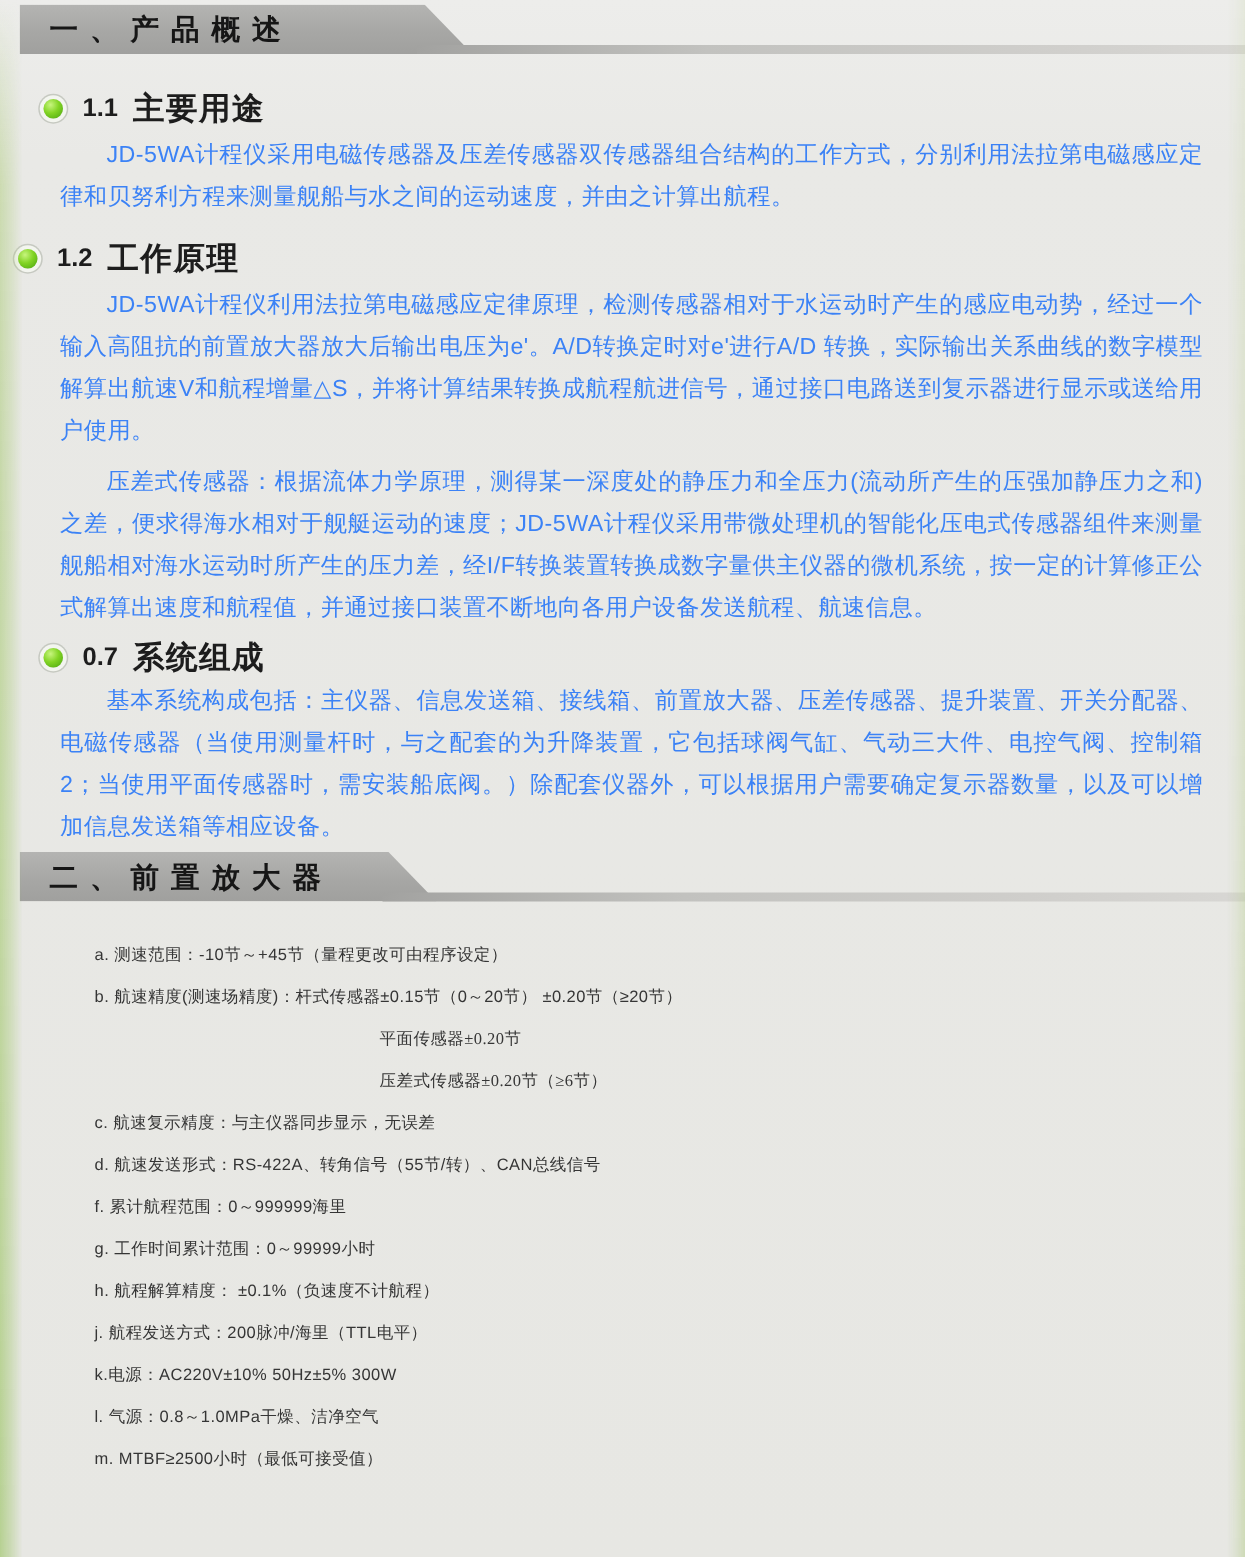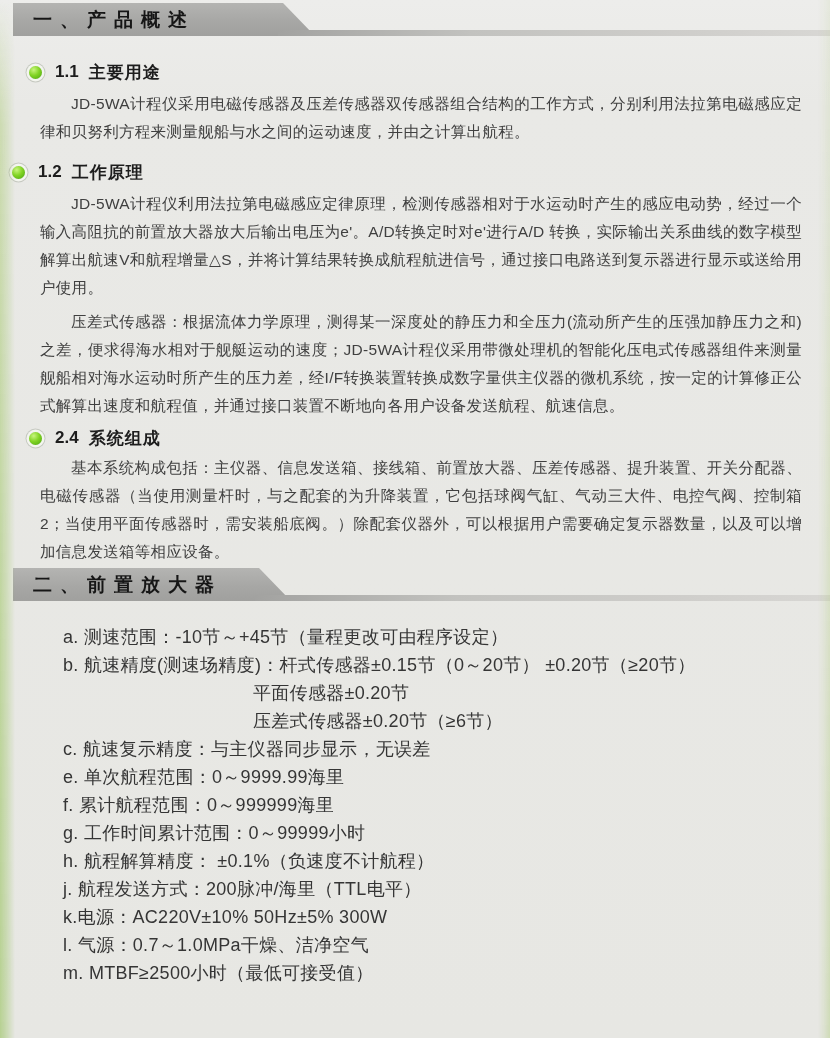--- a/index.html
+++ b/index.html
@@ -53,40 +53,40 @@
     display: flex; align-items: center;
     margin: 0 0 0 29px; height: 20px;
   }
   .bullet {
     width: 13px; height: 13px; border-radius: 50%;
     background: radial-gradient(circle at 36% 30%, #c8f57e 0%, #82d424 45%, #47a30e 100%);
     box-shadow: 0 0 0 2.5px #f3f5ef, 0 0 0 3.5px #c6c9c1;
     margin-right: 13px; flex: 0 0 auto;
   }
   .subhead .num { font-size: 17px; font-weight: bold; color: #1d1d1d; }
-  .subhead .title { font-size: 17px; font-weight: bold; color: #1d1d1d; margin-left: 10px; letter-spacing: 1px; }
+  .subhead .title { font-size: 21px; font-weight: bold; color: #1d1d1d; margin-left: 10px; letter-spacing: 1px; }
 
   .para {
     margin: 0 28px 0 40px;
     font-size: 15.5px; line-height: 28px; letter-spacing: 0.3px;
-    text-indent: 2em; color: #404040;
+    text-indent: 2em; color: #3b82f6;
     text-align: justify;
   }
 
   .mt26 { margin-top: 26px; }
   .mt16 { margin-top: 16px; margin-left: 12px; }
   .mt8  { margin-top: 8px; }
   .mt6  { margin-top: 6px; }
 
   .spec-list { margin: 22px 0 0 63px; }
   .spec-row {
-    font-size: 18px; line-height: 28px; height: 28px;
+    font-size: 11px; line-height: 28px; height: 28px;
     color: #353535; letter-spacing: 0.3px; white-space: nowrap;
   }
-  .spec-row.cont { padding-left: 190px; }
+  .spec-row.cont { padding-left: 190px; font-family: Liberation Serif, serif; }
 </style>
 </head>
 <body>
 
 <div class="edge-left"></div>
 <div class="edge-right"></div>
 
 <div class="banner banner1">
   <div class="banner-tab">
     <span>一、产品概述</span>
@@ -104,40 +104,40 @@
 <div class="subhead mt16">
   <span class="bullet"></span>
   <span class="num">1.2</span>
   <span class="title">工作原理</span>
 </div>
 <p class="para mt8">JD-5WA计程仪利用法拉第电磁感应定律原理，检测传感器相对于水运动时产生的感应电动势，经过一个输入高阻抗的前置放大器放大后输出电压为e'。A/D转换定时对e'进行A/D 转换，实际输出关系曲线的数字模型解算出航速V和航程增量△S，并将计算结果转换成航程航进信号，通过接口电路送到复示器进行显示或送给用户使用。</p>
 <p class="para mt6">压差式传感器：根据流体力学原理，测得某一深度处的静压力和全压力(流动所产生的压强加静压力之和)之差，便求得海水相对于舰艇运动的速度；JD-5WA计程仪采用带微处理机的智能化压电式传感器组件来测量舰船相对海水运动时所产生的压力差，经I/F转换装置转换成数字量供主仪器的微机系统，按一定的计算修正公式解算出速度和航程值，并通过接口装置不断地向各用户设备发送航程、航速信息。</p>
 
 <div class="subhead mt8">
   <span class="bullet"></span>
-  <span class="num">2.4</span>
+  <span class="num">0.7</span>
   <span class="title">系统组成</span>
 </div>
 <p class="para mt6">基本系统构成包括：主仪器、信息发送箱、接线箱、前置放大器、压差传感器、提升装置、开关分配器、电磁传感器（当使用测量杆时，与之配套的为升降装置，它包括球阀气缸、气动三大件、电控气阀、控制箱2；当使用平面传感器时，需安装船底阀。）除配套仪器外，可以根据用户需要确定复示器数量，以及可以增加信息发送箱等相应设备。</p>
 
 <div class="banner banner2">
   <div class="banner-tab">
     <span>二、前置放大器</span>
   </div>
   <div class="banner-underline"></div>
 </div>
 
 <div class="spec-list">
   <div class="spec-row">a. 测速范围：-10节～+45节（量程更改可由程序设定）</div>
   <div class="spec-row">b. 航速精度(测速场精度)：杆式传感器±0.15节（0～20节） ±0.20节（≥20节）</div>
   <div class="spec-row cont">平面传感器±0.20节</div>
   <div class="spec-row cont">压差式传感器±0.20节（≥6节）</div>
   <div class="spec-row">c. 航速复示精度：与主仪器同步显示，无误差</div>
-  <div class="spec-row">e. 单次航程范围：0～9999.99海里</div>
+  <div class="spec-row">d. 航速发送形式：RS-422A、转角信号（55节/转）、CAN总线信号</div>
   <div class="spec-row">f. 累计航程范围：0～999999海里</div>
   <div class="spec-row">g. 工作时间累计范围：0～99999小时</div>
   <div class="spec-row">h. 航程解算精度： ±0.1%（负速度不计航程）</div>
   <div class="spec-row">j. 航程发送方式：200脉冲/海里（TTL电平）</div>
   <div class="spec-row">k.电源：AC220V±10% 50Hz±5% 300W</div>
-  <div class="spec-row">l. 气源：0.7～1.0MPa干燥、洁净空气</div>
+  <div class="spec-row">l. 气源：0.8～1.0MPa干燥、洁净空气</div>
   <div class="spec-row">m. MTBF≥2500小时（最低可接受值）</div>
 
 </div>
 
 </body></html>

